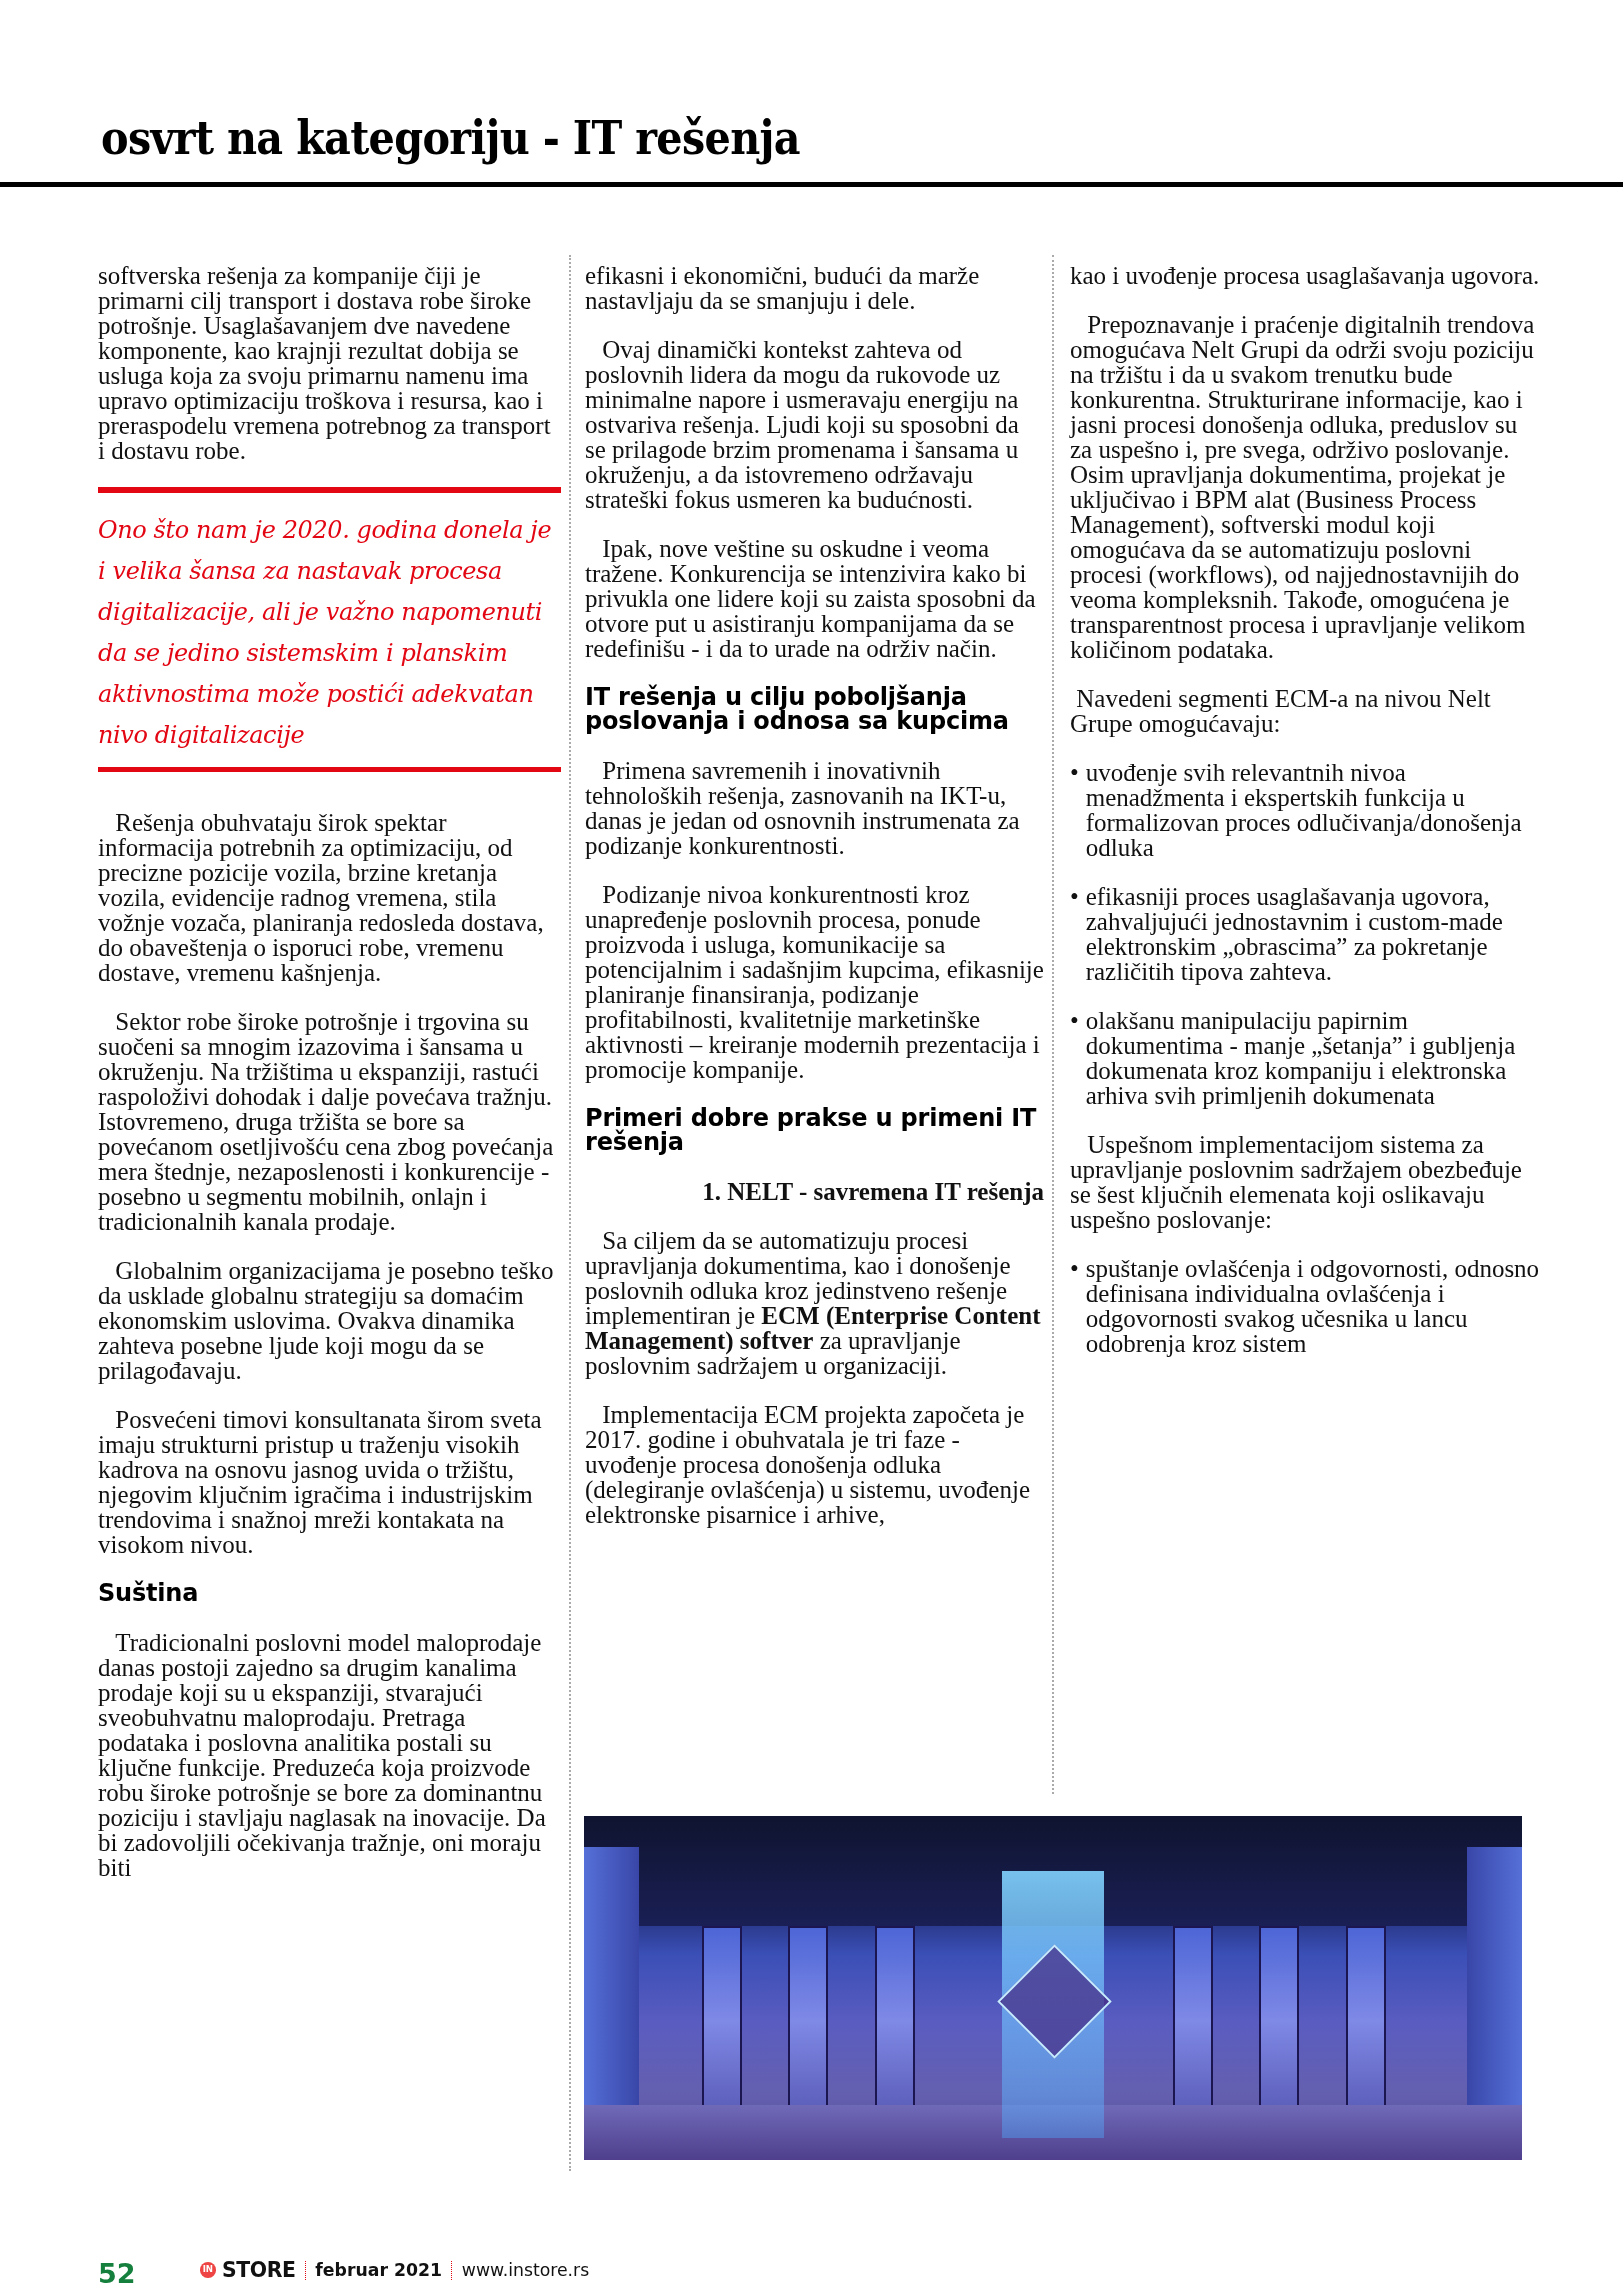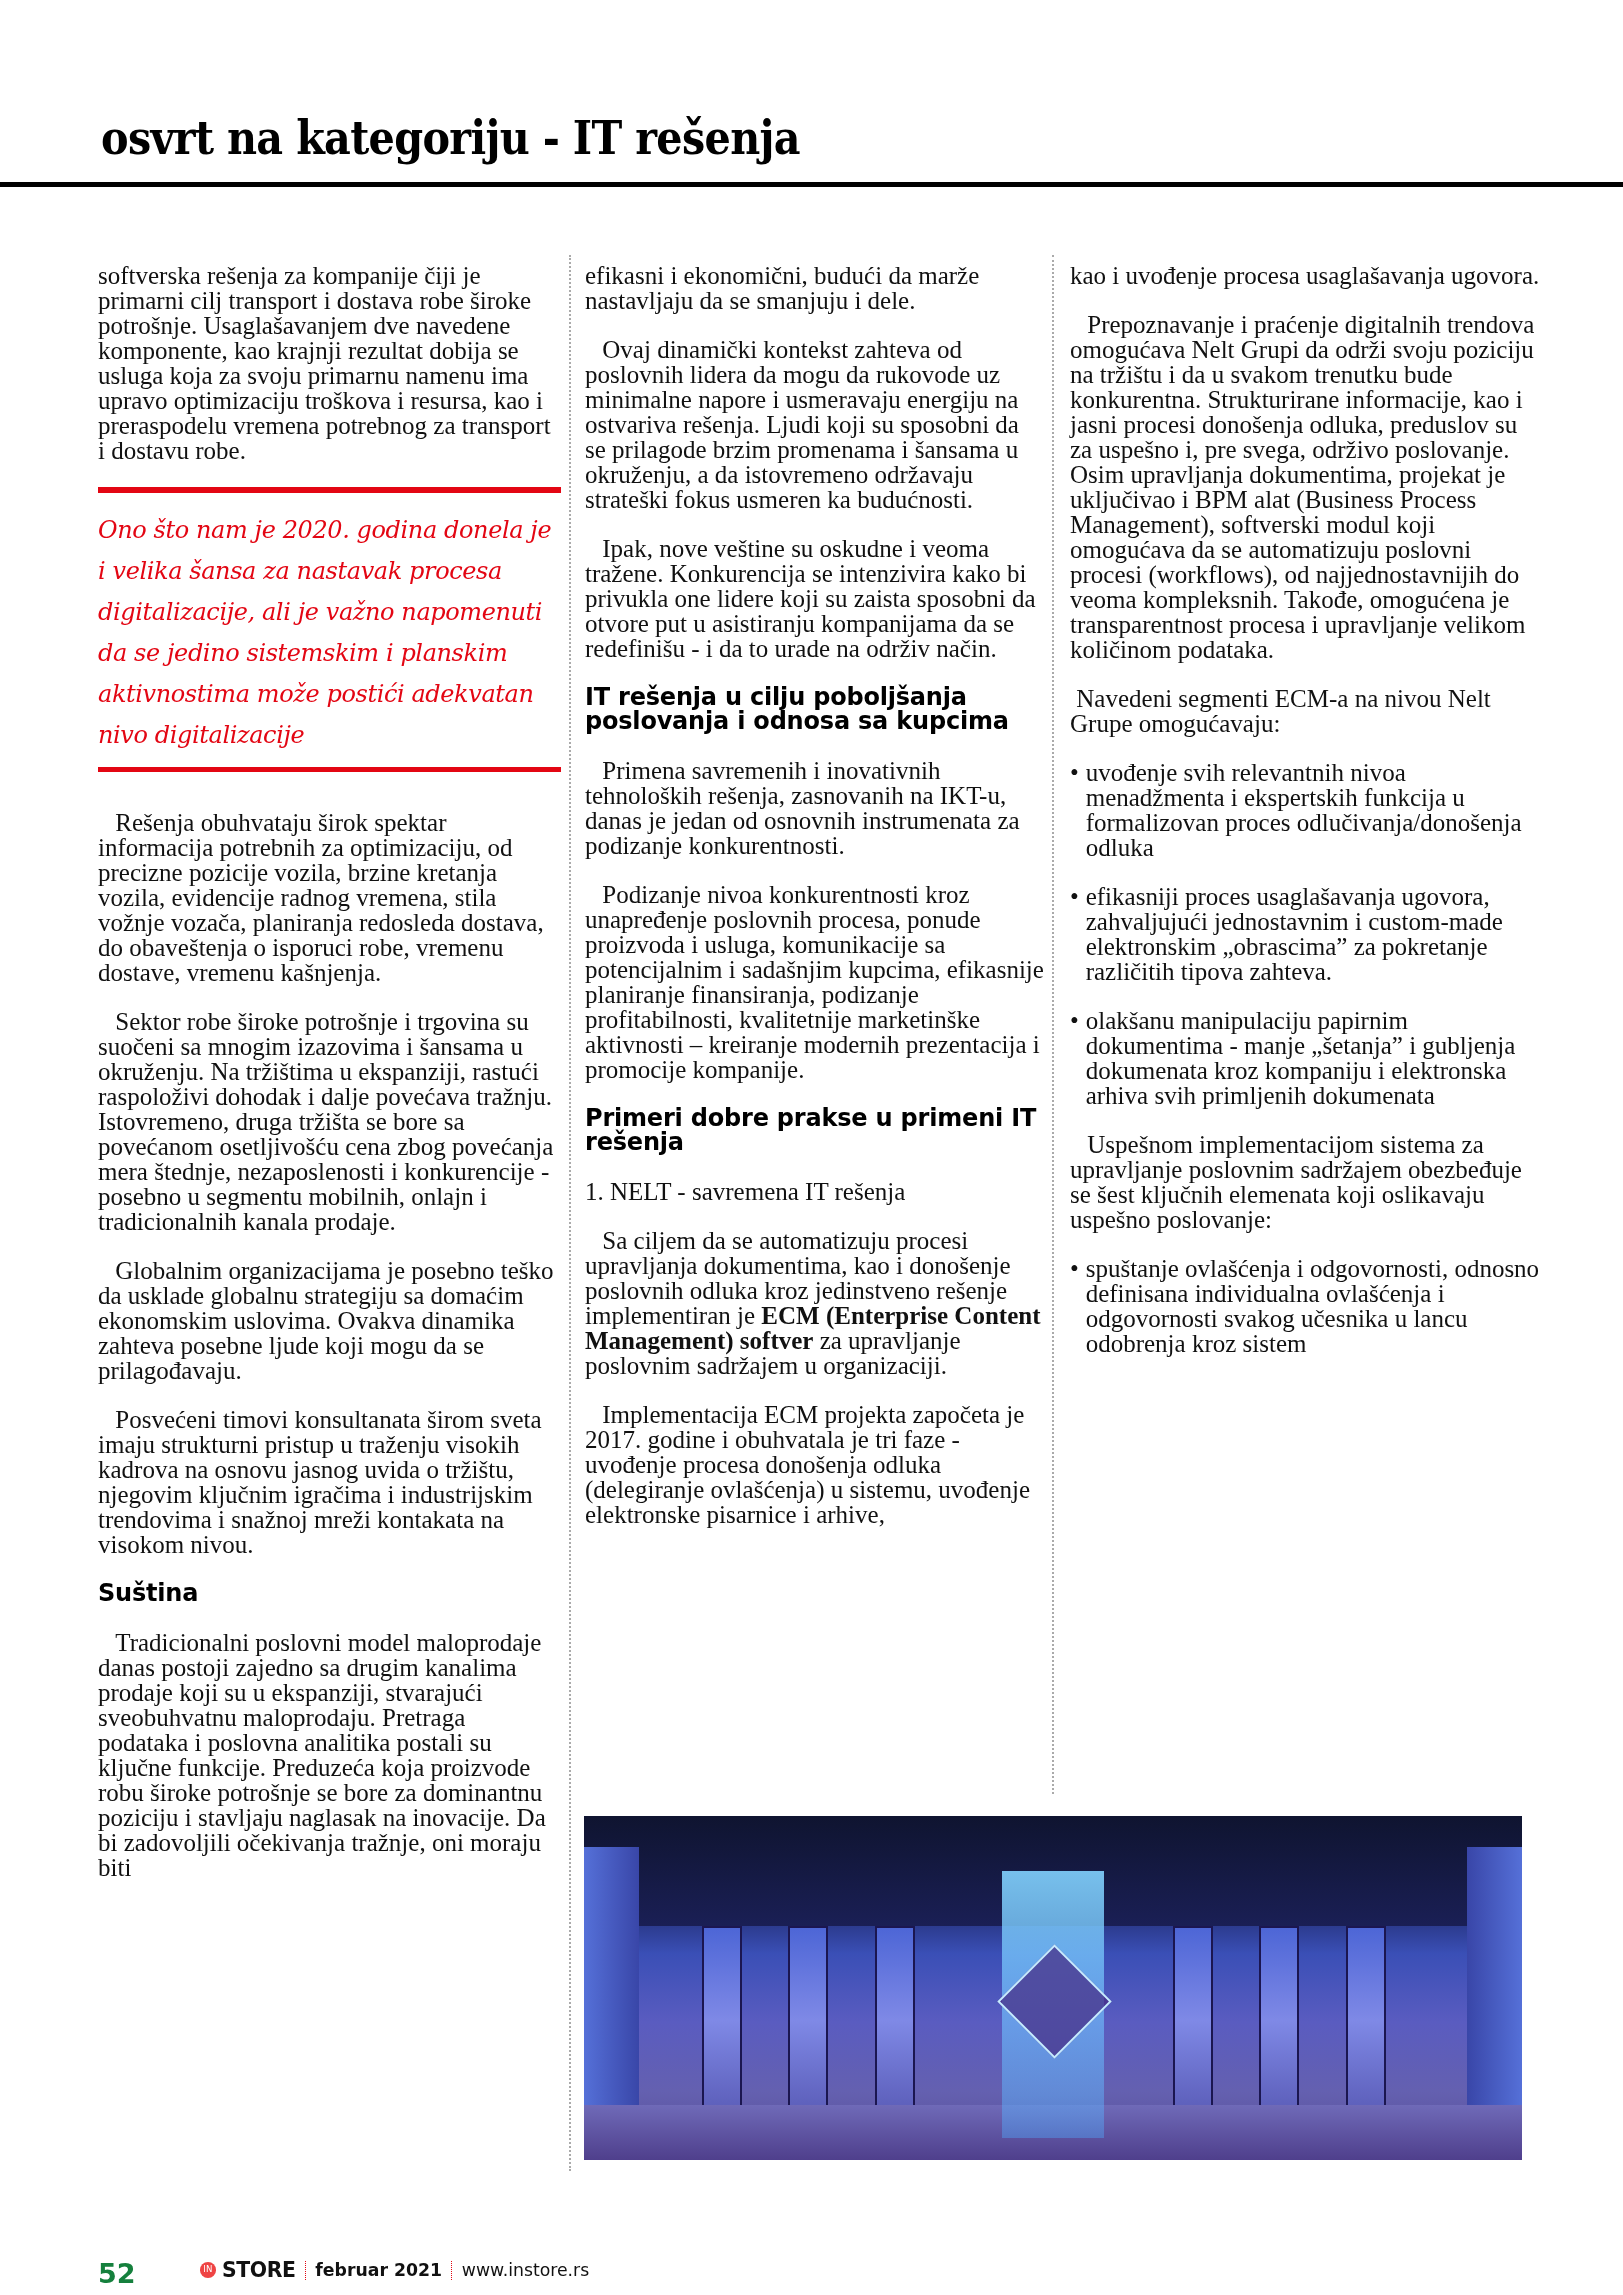--- a/index.html
+++ b/index.html
@@ -15,21 +15,21 @@
   .col1 { left:98px; width:463px; }
   .col2 { left:585px; width:459px; }
   .col3 { left:1070px; width:471px; }
   .divider { position:absolute; width:0; border-left:2.4px dotted #aaa; }
   p { margin:0 0 24px 0; }
   p.ind { text-indent:17.3px; }
   h3 {
     font-family:"DejaVu Sans", sans-serif; font-weight:bold; font-size:24px;
     line-height:24px; margin:0 0 25px 0; letter-spacing:-0.2px; color:#000;
   }
-  h4 { font-family:"Liberation Serif", serif; font-weight:normal; font-size:25px; margin:0 0 23.6px 0; line-height:25px; }
+  h4 { font-family:"Liberation Serif", serif; font-weight:bold; font-size:25px; margin:0 0 23.6px 0; line-height:25px;text-align:right; }
   .quote { margin:14px 0 38px 0; }
   .quote-rule { height:5.5px; background:#e30613; }
   .quote-text {
     font-family:"DejaVu Serif", serif; font-style:italic; color:#e30613;
     font-size:24px; line-height:41px; text-align:left; padding:17.3px 0 11px 0; letter-spacing:-0.4px;
   }
   ul { list-style:none; margin:0 0 24px 0; padding:0; }
   li { position:relative; padding-left:15.7px; margin-bottom:24px; }
   li::before { content:"•"; position:absolute; left:0; }
   .photo {
@@ -40,21 +40,21 @@
   .photo .ceiling { position:absolute; left:0; top:0; width:100%; height:110px; background:linear-gradient(#0f1430,#1a1f55); }
   .photo .rack { position:absolute; top:110px; width:36px; height:185px; background:linear-gradient(#4d66d6,#7f89e6 50%,#5b5db8); border:2.4px solid #1b1650; }
   .photo .beam { position:absolute; left:418px; top:55px; width:102px; height:267px; background:linear-gradient(rgba(130,210,255,0.9), rgba(80,170,255,0.4)); }
   .photo .cube { position:absolute; left:430px; top:145px; width:77px; height:77px; transform:rotate(45deg); border:2.4px solid #c6ecff; background:rgba(70,40,130,0.7); }
   .photo .floor { position:absolute; left:0; bottom:0; width:100%; height:55px; background:linear-gradient(#6f6ab8,#4f3f8c); }
   .photo .side-l { position:absolute; left:0; top:31px; width:55px; height:259px; background:linear-gradient(90deg,#5570d8,#3946a8); }
   .photo .side-r { position:absolute; right:0; top:31px; width:55px; height:259px; background:linear-gradient(270deg,#5570d8,#3946a8); }
   .footer { position:absolute; left:98px; top:2274px; height:23.6px; font-family:"DejaVu Sans", sans-serif; }
   .pagenum { position:absolute; left:0; top:-15.7px; font-weight:bold; font-size:27px; color:#15803d; }
   .footer-right { position:absolute; left:102px; top:-15.7px; white-space:nowrap; font-size:17.3px; display:flex; align-items:center; gap:6.3px; }
-  .logo-in { display:inline-block; width:15.7px; height:15.7px; border-radius:50%; background:#ef4444; color:#fff; font-size:8.6px; font-weight:normal; text-align:center; line-height:15.7px; }
+  .logo-in { display:inline-block; width:15.7px; height:15.7px; border-radius:50%; background:#ef4444; color:#fff; font-size:8.6px; font-weight:bold; text-align:center; line-height:15.7px; }
   .brand { font-weight:bold; font-size:20.4px; letter-spacing:-0.4px; }
   .sep { display:inline-block; height:19px; border-left:1.6px dotted #e30613; margin:0 3.1px; }
   .date { font-weight:bold; }
 </style>
 </head>
 <body>
 
 <div class="title">osvrt na kategoriju - IT rešenja</div>
 <div class="title-rule"></div>
 

